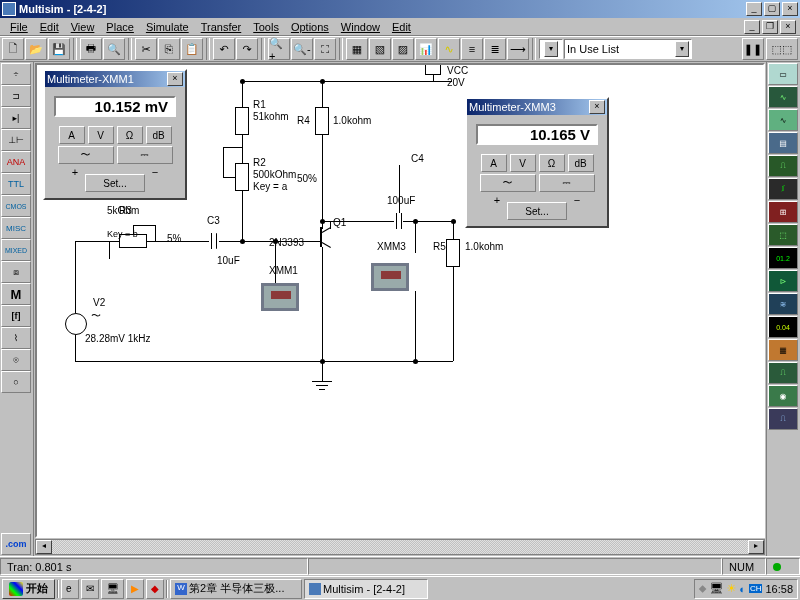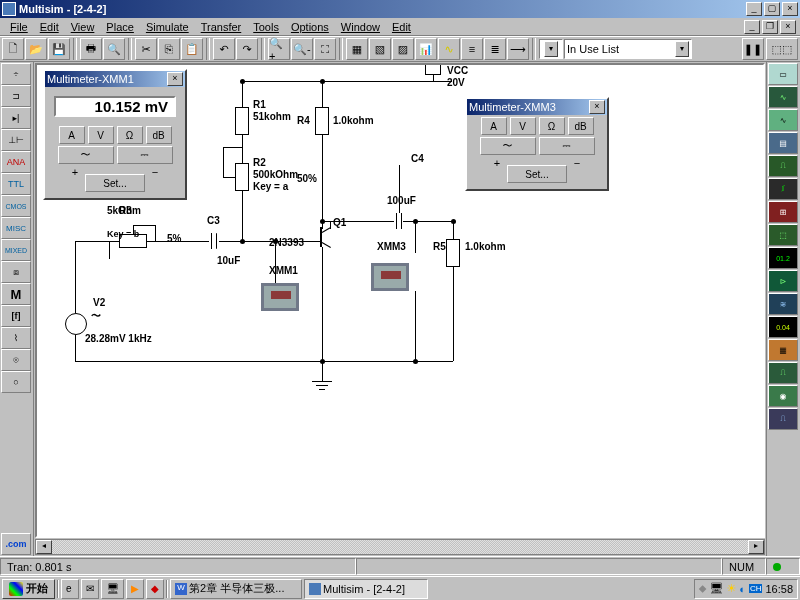--- a/index.html
+++ b/index.html
@@ -44,21 +44,21 @@
 .mmbtn.wide { width:56px; }
 .mmbtn.set { width:60px;margin-top:8px; }
 .mmsign { width:14px; text-align:center; }
 .wire-h { position:absolute; height:1px; background:#000; }
 .wire-v { position:absolute; width:1px; background:#000; }
 .node { position:absolute; width:5px; height:5px; background:#000; border-radius:50%; margin:-2px 0 0 -2px; }
 .resistor-v { position:absolute; width:14px; height:28px; border:1px solid #000; background:#fff; }
 .resistor-h { position:absolute; width:28px; height:14px; border:1px solid #000; background:#fff; }
 .cap-h { position:absolute; display:flex; align-items:center; }
 .cap-h .plate { width:1px; height:16px; background:#000; margin:0 2px; }
-.label { position:absolute; font-size:10px; white-space:nowrap;font-weight:bold; }
+.label { position:absolute; font-size:10px; white-space:nowrap; }
 .xmmbox { position:absolute; width:38px; height:28px; background:#9aa; border:3px solid #707888; }
 .xmmbox::after { content:""; position:absolute; top:5px; left:7px; width:20px; height:8px; background:#8b3a3a; }
 .sqbox { position:absolute; width:16px; height:16px; border:1px solid #000; background:#fff; }
 .ground { position:absolute; width:20px; }
 .ground .g1 { width:20px; height:1px; background:#000; margin:0 auto; }
 .ground .g2 { width:12px; height:1px; background:#000; margin:3px auto 0; }
 .ground .g3 { width:6px; height:1px; background:#000; margin:3px auto 0; }
 </style>
 </head>
 <body>
@@ -177,20 +177,21 @@
           <div class="mmbtn set">Set...</div>
           <div class="mmsign">−</div>
         </div>
       </div>
 
       <div class="mmwin" style="left:428px;top:32px;width:144px">
         <div class="mmtitle">
             <span>Multimeter-XMM3</span>
             <div class="winbtn">×</div>
           </div>
+        <div class="mmdisp">10.165   V</div>
         <div class="mmrow">
           <div class="mmbtn">A</div>
           <div class="mmbtn">V</div>
           <div class="mmbtn">Ω</div>
           <div class="mmbtn">dB</div>
         </div>
         <div class="mmrow">
           <div class="mmbtn wide">〜</div>
           <div class="mmbtn wide">⎓</div>
         </div>
@@ -332,21 +333,21 @@
     <div class="rbtn" style="background:#204058;color:#9cf">≋</div>
     <div class="rbtn" style="background:#000;color:#cf0;font-size:7px">0.04</div>
     <div class="rbtn" style="background:#c07830">▦</div>
     <div class="rbtn" style="background:#2a5a3a;color:#7f7">⎍</div>
     <div class="rbtn" style="background:#3a7a4a;color:#fff">◉</div>
     <div class="rbtn" style="background:#3a3a5a;color:#9cf">⎍</div>
   </div>
 </div>
 
 <div class="statusbar">
-  <div class="statuscell" style="width:356px">Tran: 0.801 s</div>
+  <div class="statuscell" style="width:308px">Tran: 0.801 s</div>
   <div class="statuscell" style="flex:1"></div>
   <div class="statuscell" style="width:44px">NUM</div>
   <div class="statuscell" style="width:34px">
       <span style="display:inline-block;width:8px;height:8px;background:#0a0;border-radius:50%"></span>
     </div>
 </div>
 
 <div class="taskbar">
   <div class="startbtn">
       <span style="width:14px;height:14px;background:linear-gradient(45deg,#f00,#0f0,#00f,#ff0);border-radius:2px"></span>

